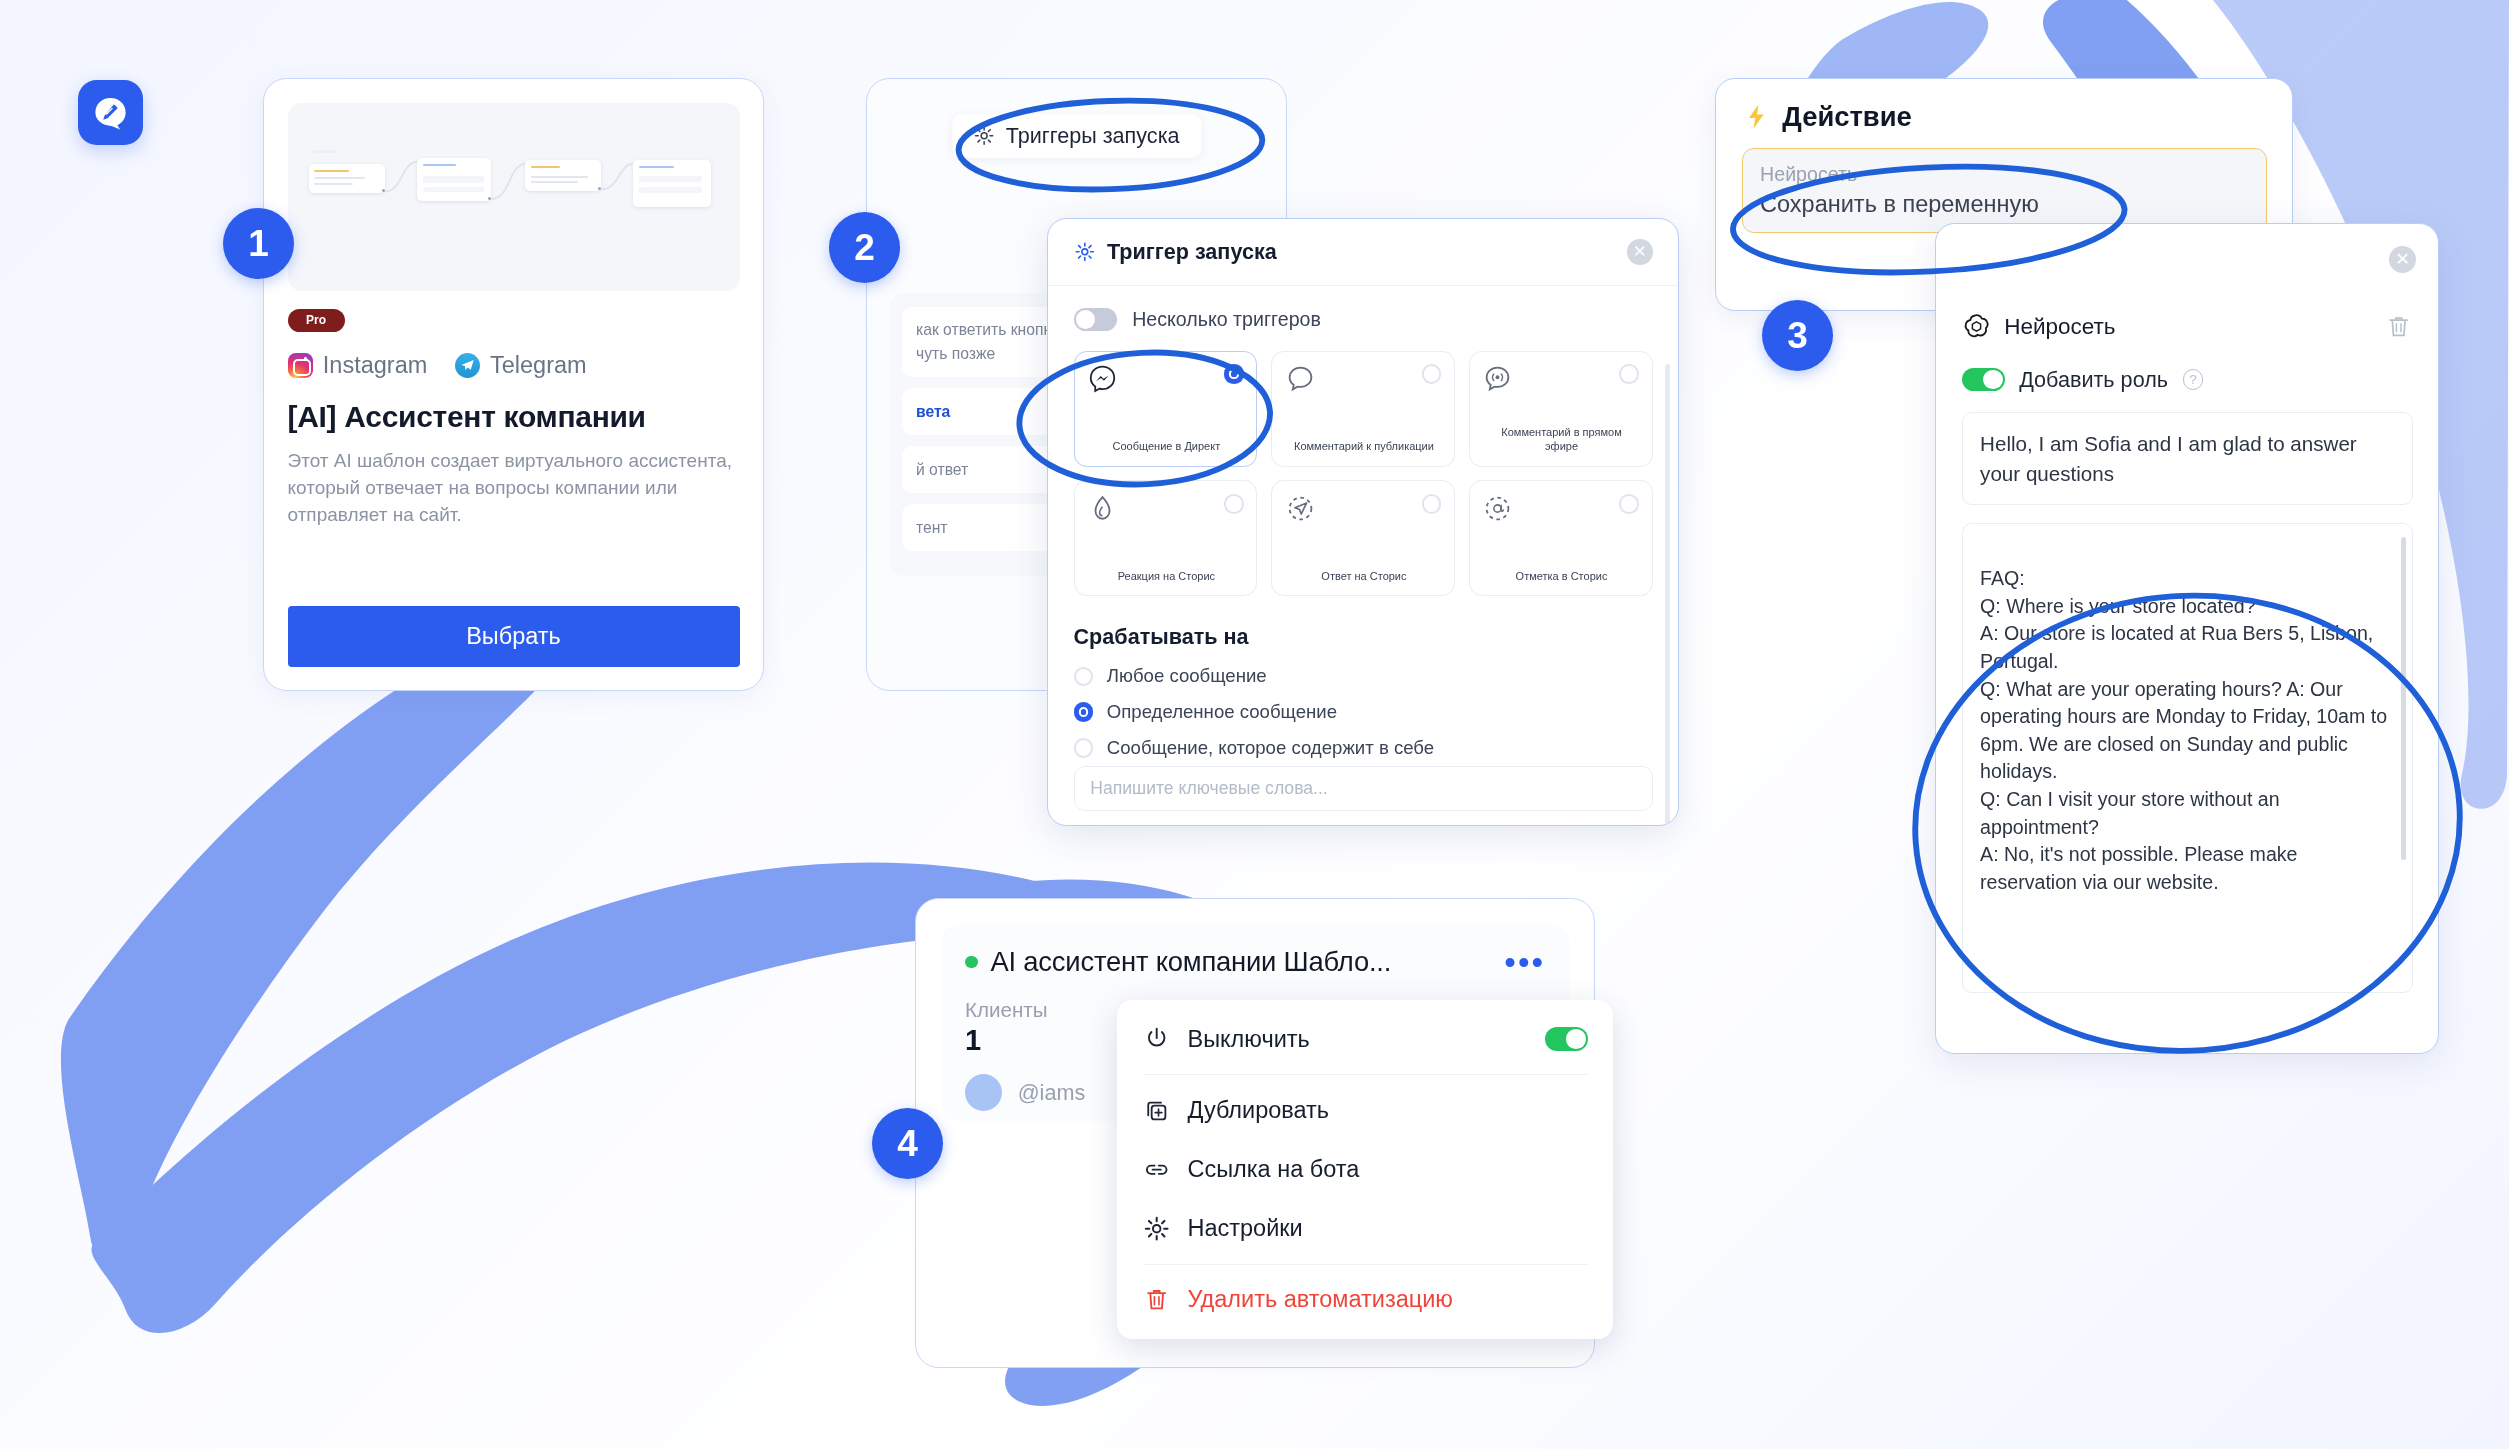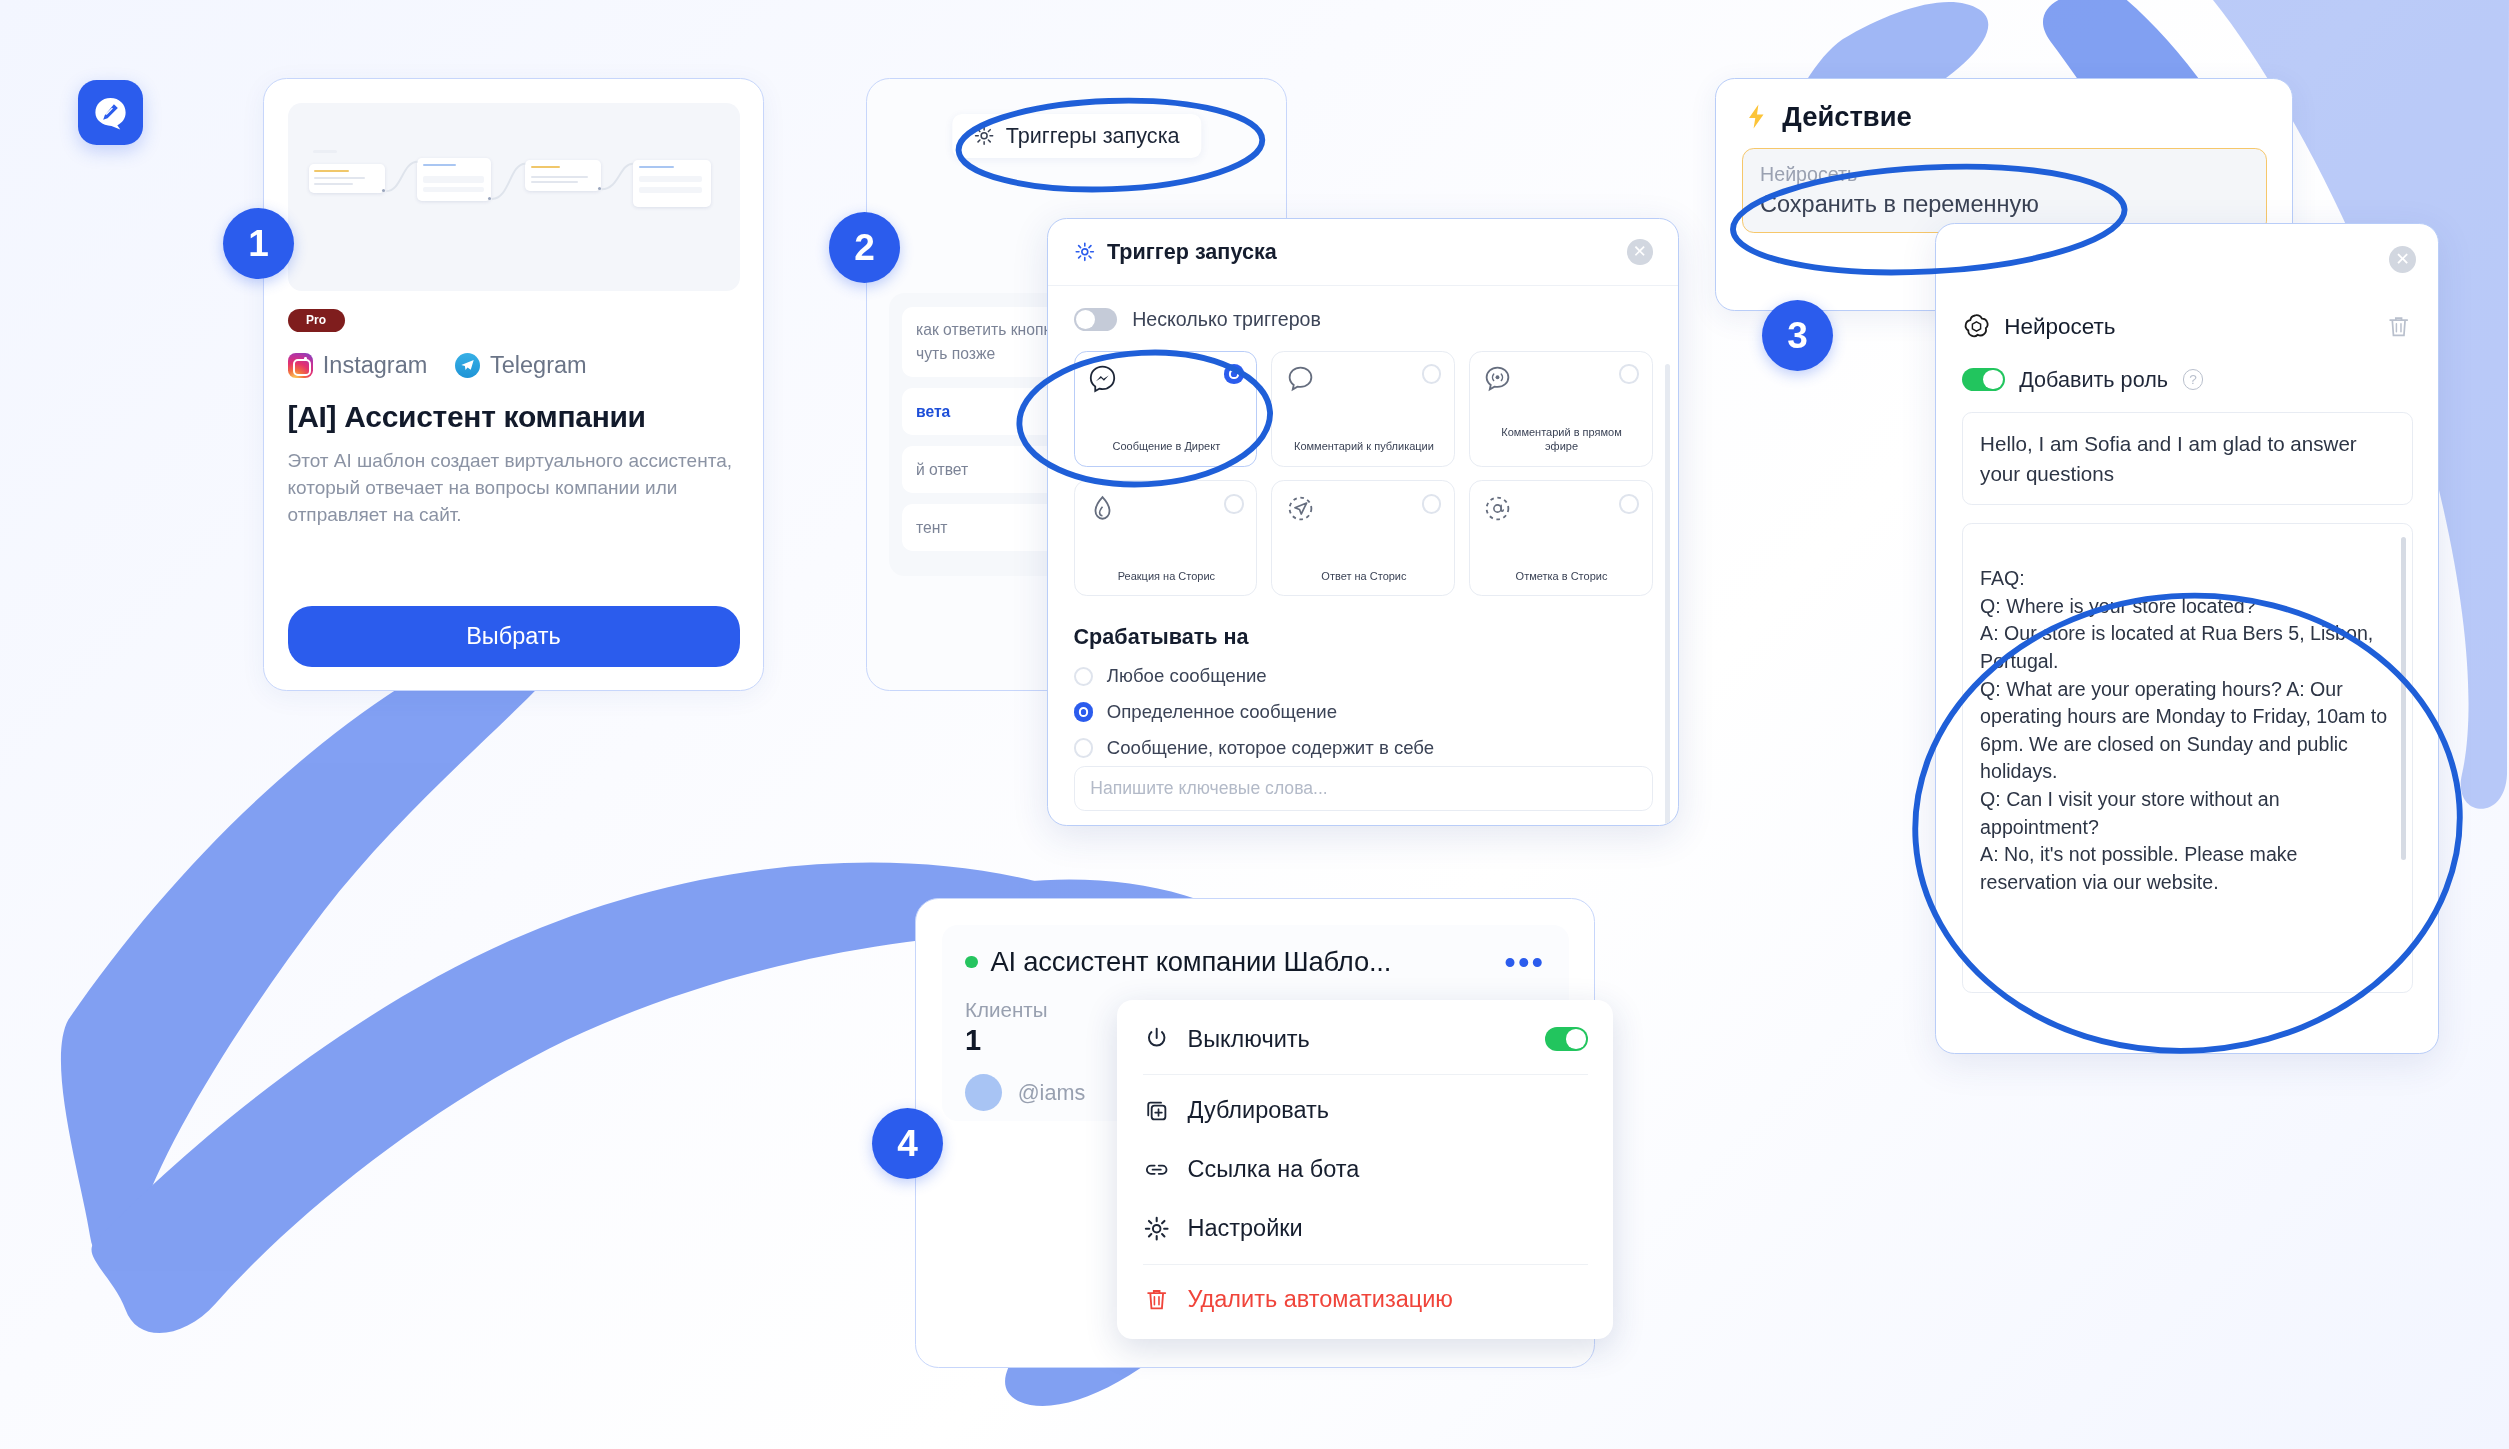--- a/index.html
+++ b/index.html
@@ -88,21 +88,21 @@
   }
   .tg-icon {
     width: 25.5px; height: 25.5px; border-radius: 50%;
     background: linear-gradient(180deg, #37b0e6 0%, #1f94d6 100%);
     display:flex; align-items:center; justify-content:center; flex:none;
   }
   #template-title { font-size: 30px; font-weight: bold; color: #121a2b; margin-top: 21.6px; letter-spacing:-0.3px;}
   #template-desc  { font-size: 19px; color: #8b93a4; line-height: 1.42; margin-top: 13.7px; }
   #select-button {
     position: absolute; left: 23.5px; right: 23.5px; bottom: 23.5px;
-    height: 61px; border: none; border-radius: 24px;
+    height: 61px; border: none; border-radius: 4px;
     background: #2b5ced; color: #fff; font-size: 23.5px;
     font-family: "Liberation Sans", sans-serif; cursor: pointer;
   }
 
   
   #flow-backdrop {
     left: 866px; top: 78px; width: 421px; height: 613px;
     border: 1.5px solid #c7d6fb; border-radius: 23.5px;
     background: #fbfcfe;
     overflow: hidden;

